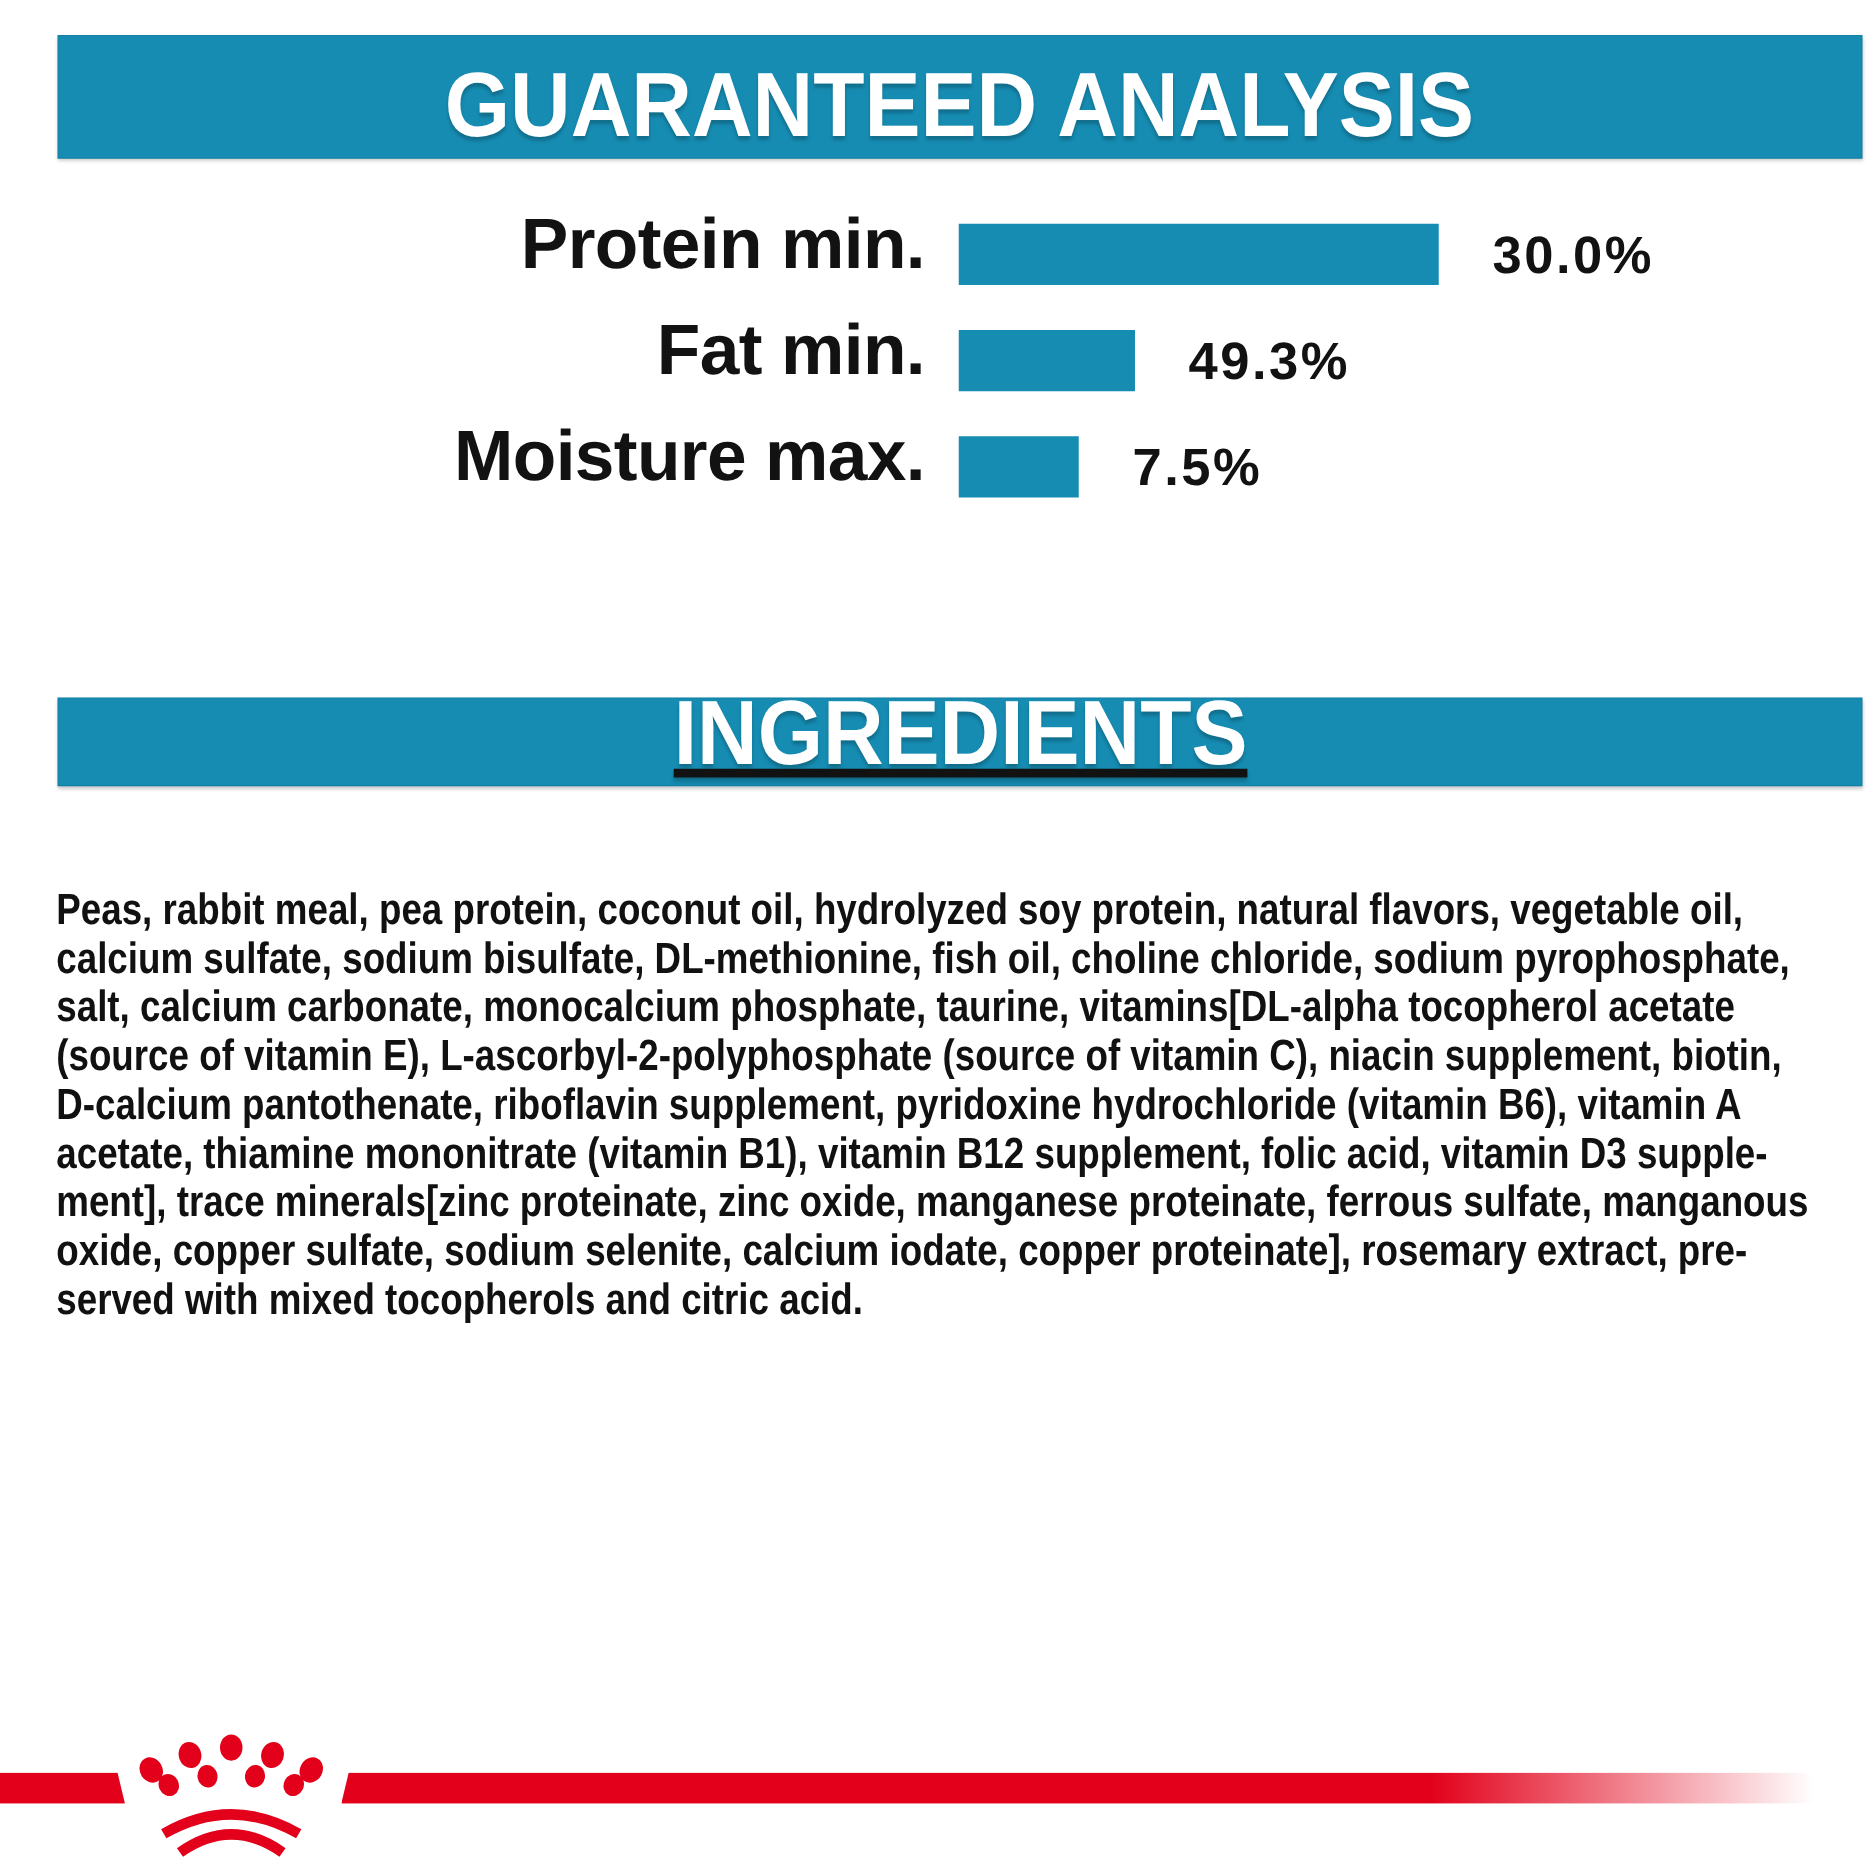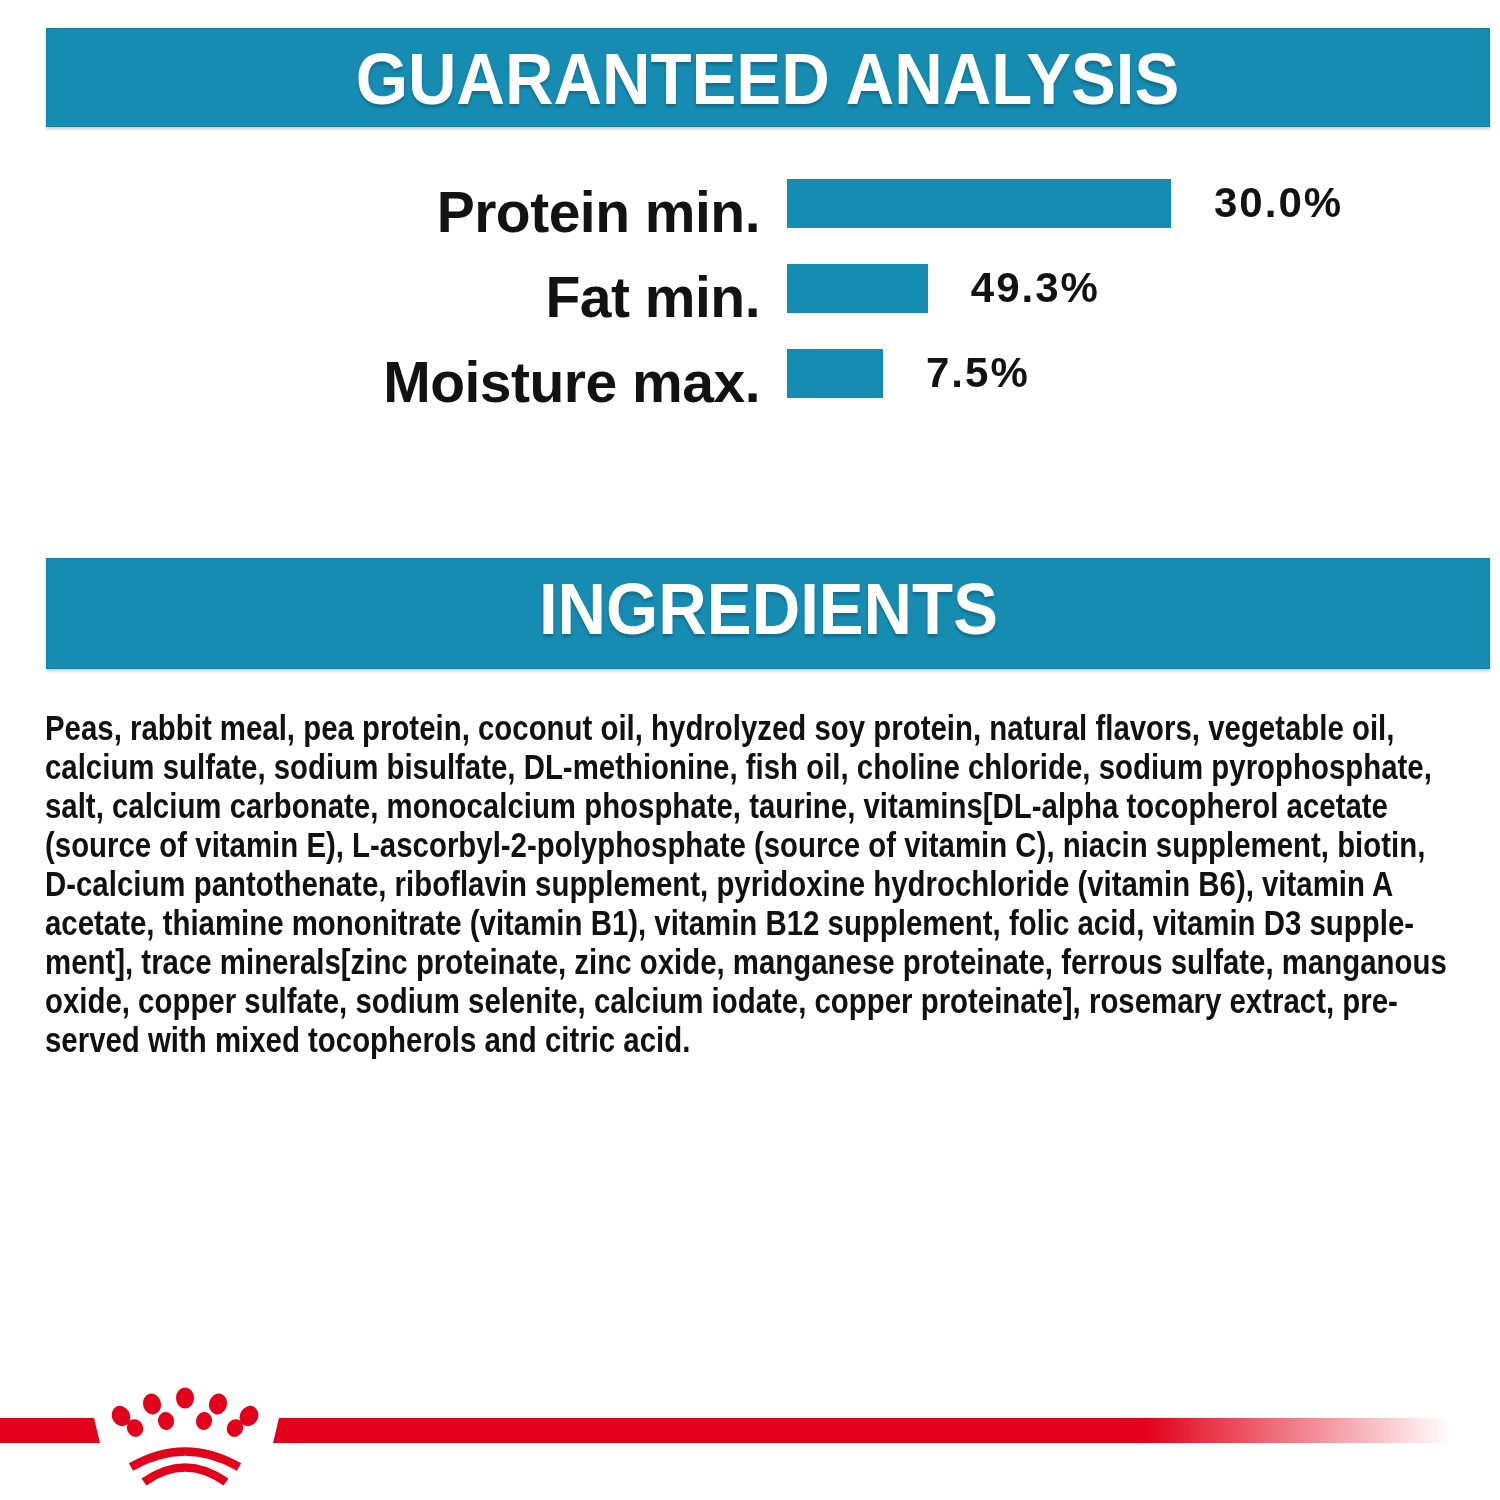--- a/index.html
+++ b/index.html
@@ -3,37 +3,37 @@
 <meta charset="utf-8">
 <style>
   html,body{margin:0;padding:0;background:#ffffff;}
   body{
     width:1500px;height:1500px;position:relative;overflow:hidden;
     font-family:"Liberation Sans", sans-serif;color:#121212;
   }
   .section-bar{
     position:absolute;left:46px;width:1444px;
     background:var(--teal);
-    display:flex;align-items:flex-start;justify-content:center;
+    display:flex;align-items:flex-end;justify-content:center;
     box-shadow:0 2px 3px rgba(0,0,0,0.22);
     border:1px solid rgba(0,40,60,0.10);
     box-sizing:border-box;
   }
   .section-bar .title{
     color:#ffffff;font-weight:bold;font-size:73px;
     transform:scaleX(0.92);transform-origin:center;
     white-space:nowrap;padding-top:8px;
     text-shadow:0 3px 3px rgba(0,0,0,0.22);
     letter-spacing:0px;
   }
   #ga-bar{top:28px;height:99px;}
-  #ingredients-bar{top:558px;height:111px;}
+  #ingredients-bar{top:558px;height:71px;text-decoration:underline;}
 
   #chart{position:absolute;top:179px;left:0;width:1500px;}
-  .chart-row{display:flex;align-items:flex-start;height:49px;margin-bottom:36px;padding-left:20px;}
+  .chart-row{display:flex;align-items:flex-end;height:49px;margin-bottom:36px;}
   .chart-row .row-label{
     width:740px;text-align:right;font-weight:bold;font-size:57px;
     letter-spacing:-0.5px;white-space:nowrap;
   }
   .chart-row .bar{height:49px;margin-left:27px;background:var(--teal);}
   .chart-row .row-value{
     margin-left:43px;font-weight:bold;font-size:42px;
     letter-spacing:2px;white-space:nowrap;
   }
 

